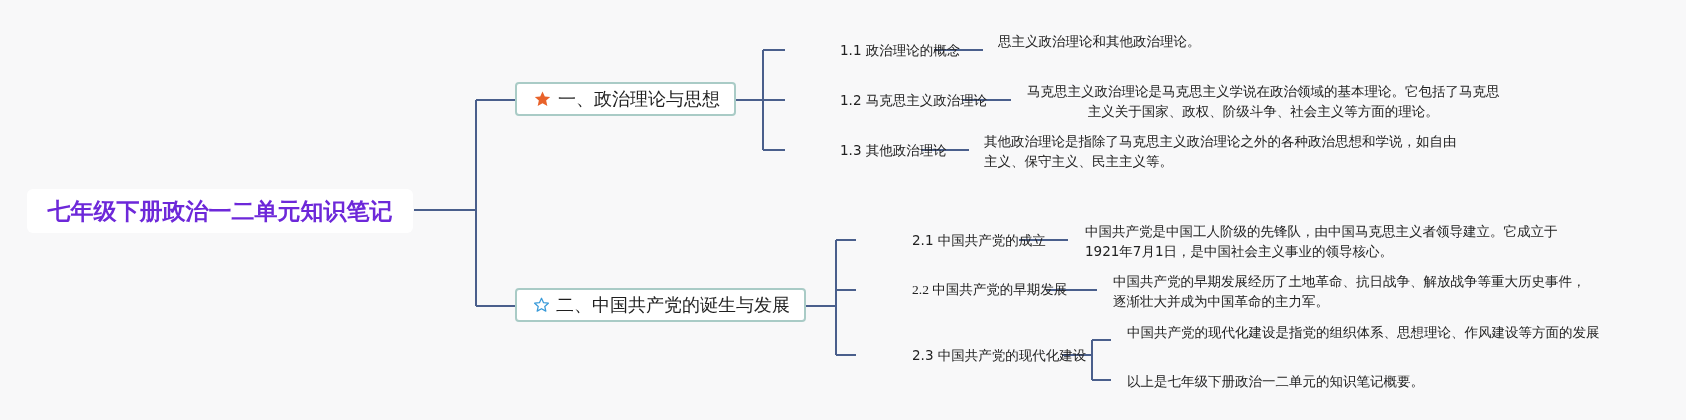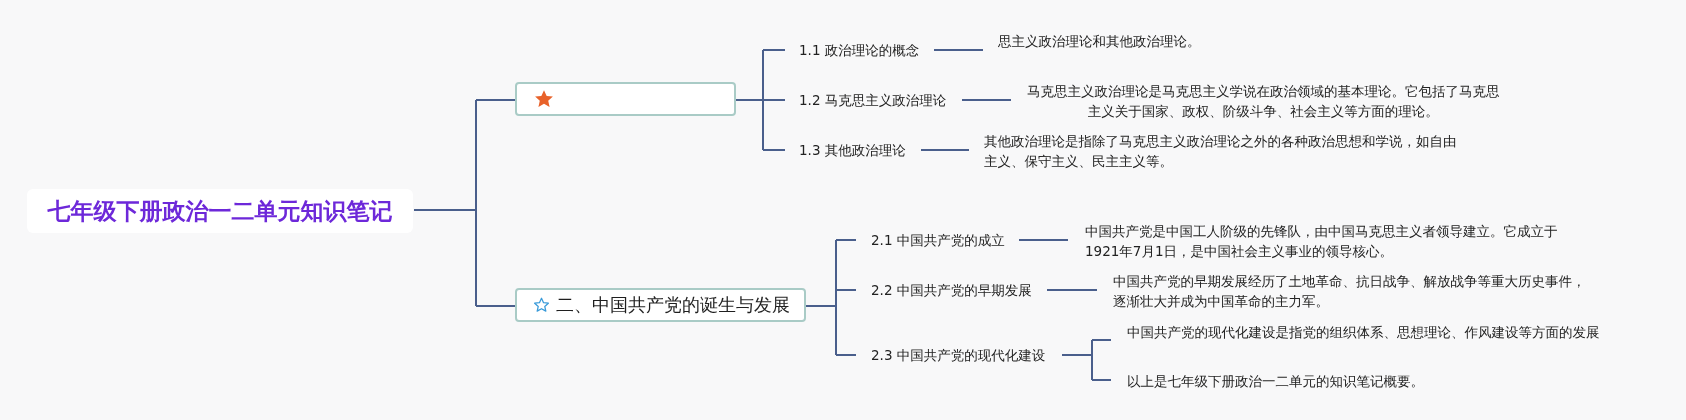--- a/index.html
+++ b/index.html
@@ -16,21 +16,21 @@
     font-size:23px; font-weight:bold; color:#6d28d9;
   }
   .topic {
     background:#ffffff; border:2px solid #a9cbc6; border-radius:4px; height:34px;
     display:flex; align-items:center; padding:0 14px 0 16px; font-size:18px; color:#1f1f1f;
     box-sizing:border-box;
   }
   .topic .star { width:22px; height:22px; margin-right:6px; display:inline-block; }
   .t1 { left:515px; top:82px; width:221px; }
   .t2 { left:515px; top:288px; width:291px;text-align:right; }
-  .sub { font-size:13.5px; color:#222; line-height:18px; }
+  .sub { font-size:13.5px; color:#222; line-height:18px;margin-left:41px; }
   .desc { font-size:13.5px; color:#222; line-height:20px; white-space:nowrap; }
 </style>
 </head>
 <body>
 
 <svg class="lines" viewBox="0 0 1686 420">
 
   <path d="M414 210 H476 M476 100 V306 M476 100 H515 M476 306 H515"></path>
 
   <path d="M736 100 H763 M763 50 V150 M763 50 H785 M763 100 H785 M763 150 H785"></path>
@@ -46,20 +46,21 @@
 </svg>
 
 <div class="node root">
   <span>七年级下册政治一二单元知识笔记</span>
 </div>
 
 <div class="node topic t1">
   <svg class="star" viewBox="0 0 24 24">
     <path d="M12 2.5l2.9 6.2 6.8.7-5.1 4.6 1.5 6.7L12 17.3 5.9 20.7l1.5-6.7L2.3 9.4l6.8-.7z" fill="#e8622a"></path>
   </svg>
+  <span>一、政治理论与思想</span>
 </div>
 
 <div class="node topic t2">
   <svg class="star" viewBox="0 0 24 24">
     <path d="M12 2.5l2.9 6.2 6.8.7-5.1 4.6 1.5 6.7L12 17.3 5.9 20.7l1.5-6.7L2.3 9.4l6.8-.7z" fill="none" stroke="#3a9bd9" stroke-width="1.8" stroke-linejoin="round"></path>
   </svg>
   <span>二、中国共产党的诞生与发展</span>
 </div>
 
 <div class="node sub" style="left:799px; top:41px;">1.1 政治理论的概念</div>
@@ -72,21 +73,21 @@
 <div class="node desc" style="left:1027px; top:81px;text-align:center;">
   <div>马克思主义政治理论是马克思主义学说在政治领域的基本理论。它包括了马克思</div>
   <div>主义关于国家、政权、阶级斗争、社会主义等方面的理论。</div>
 </div>
 <div class="node desc" style="left:984px; top:131px;">
   <div>其他政治理论是指除了马克思主义政治理论之外的各种政治思想和学说，如自由</div>
   <div>主义、保守主义、民主主义等。</div>
 </div>
 
 <div class="node sub" style="left:871px; top:231px;">2.1 中国共产党的成立</div>
-<div class="node sub" style="left:871px; top:281px;">2.2 中国共产党的早期发展</div>
+<div class="node sub" style="left:871px; top:281px;font-family:Liberation Serif, serif;">2.2 中国共产党的早期发展</div>
 <div class="node sub" style="left:871px; top:346px;">2.3 中国共产党的现代化建设</div>
 
 <div class="node desc" style="left:1085px; top:221px;">
   <div>中国共产党是中国工人阶级的先锋队，由中国马克思主义者领导建立。它成立于</div>
   <div>1921年7月1日，是中国社会主义事业的领导核心。</div>
 </div>
 <div class="node desc" style="left:1113px; top:271px;">
   <div>中国共产党的早期发展经历了土地革命、抗日战争、解放战争等重大历史事件，</div>
   <div>逐渐壮大并成为中国革命的主力军。</div>
 </div>

